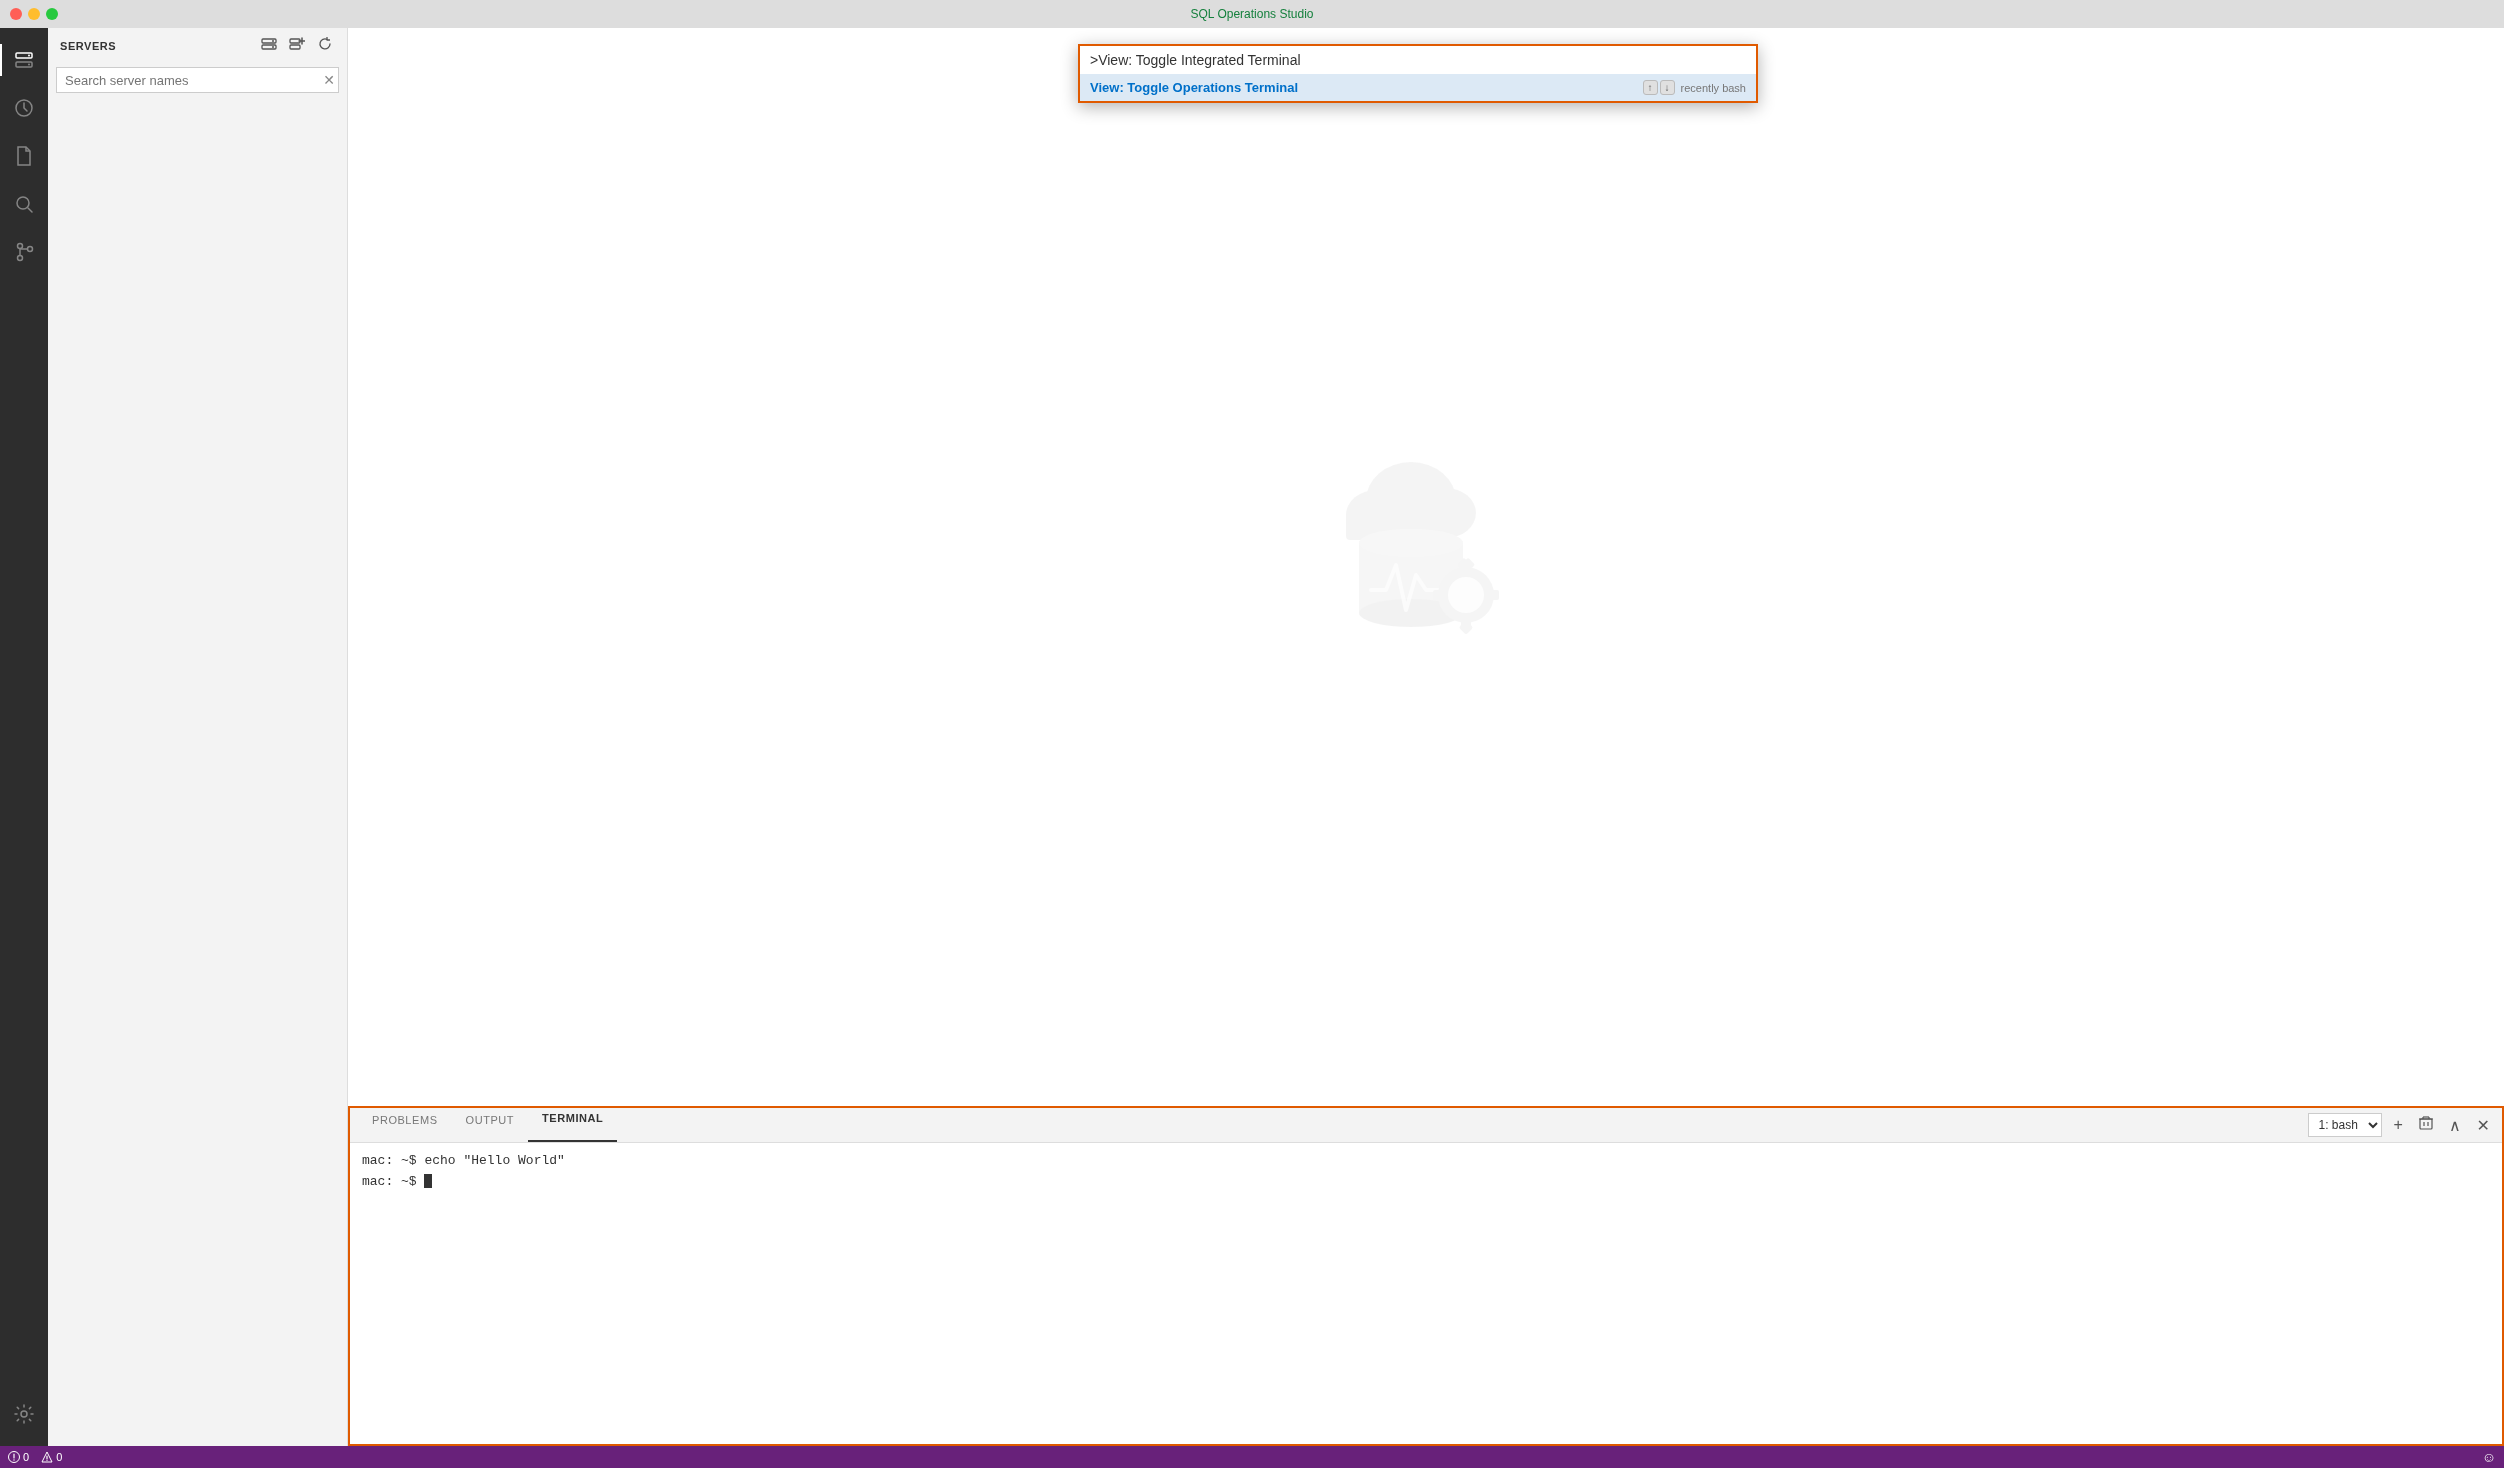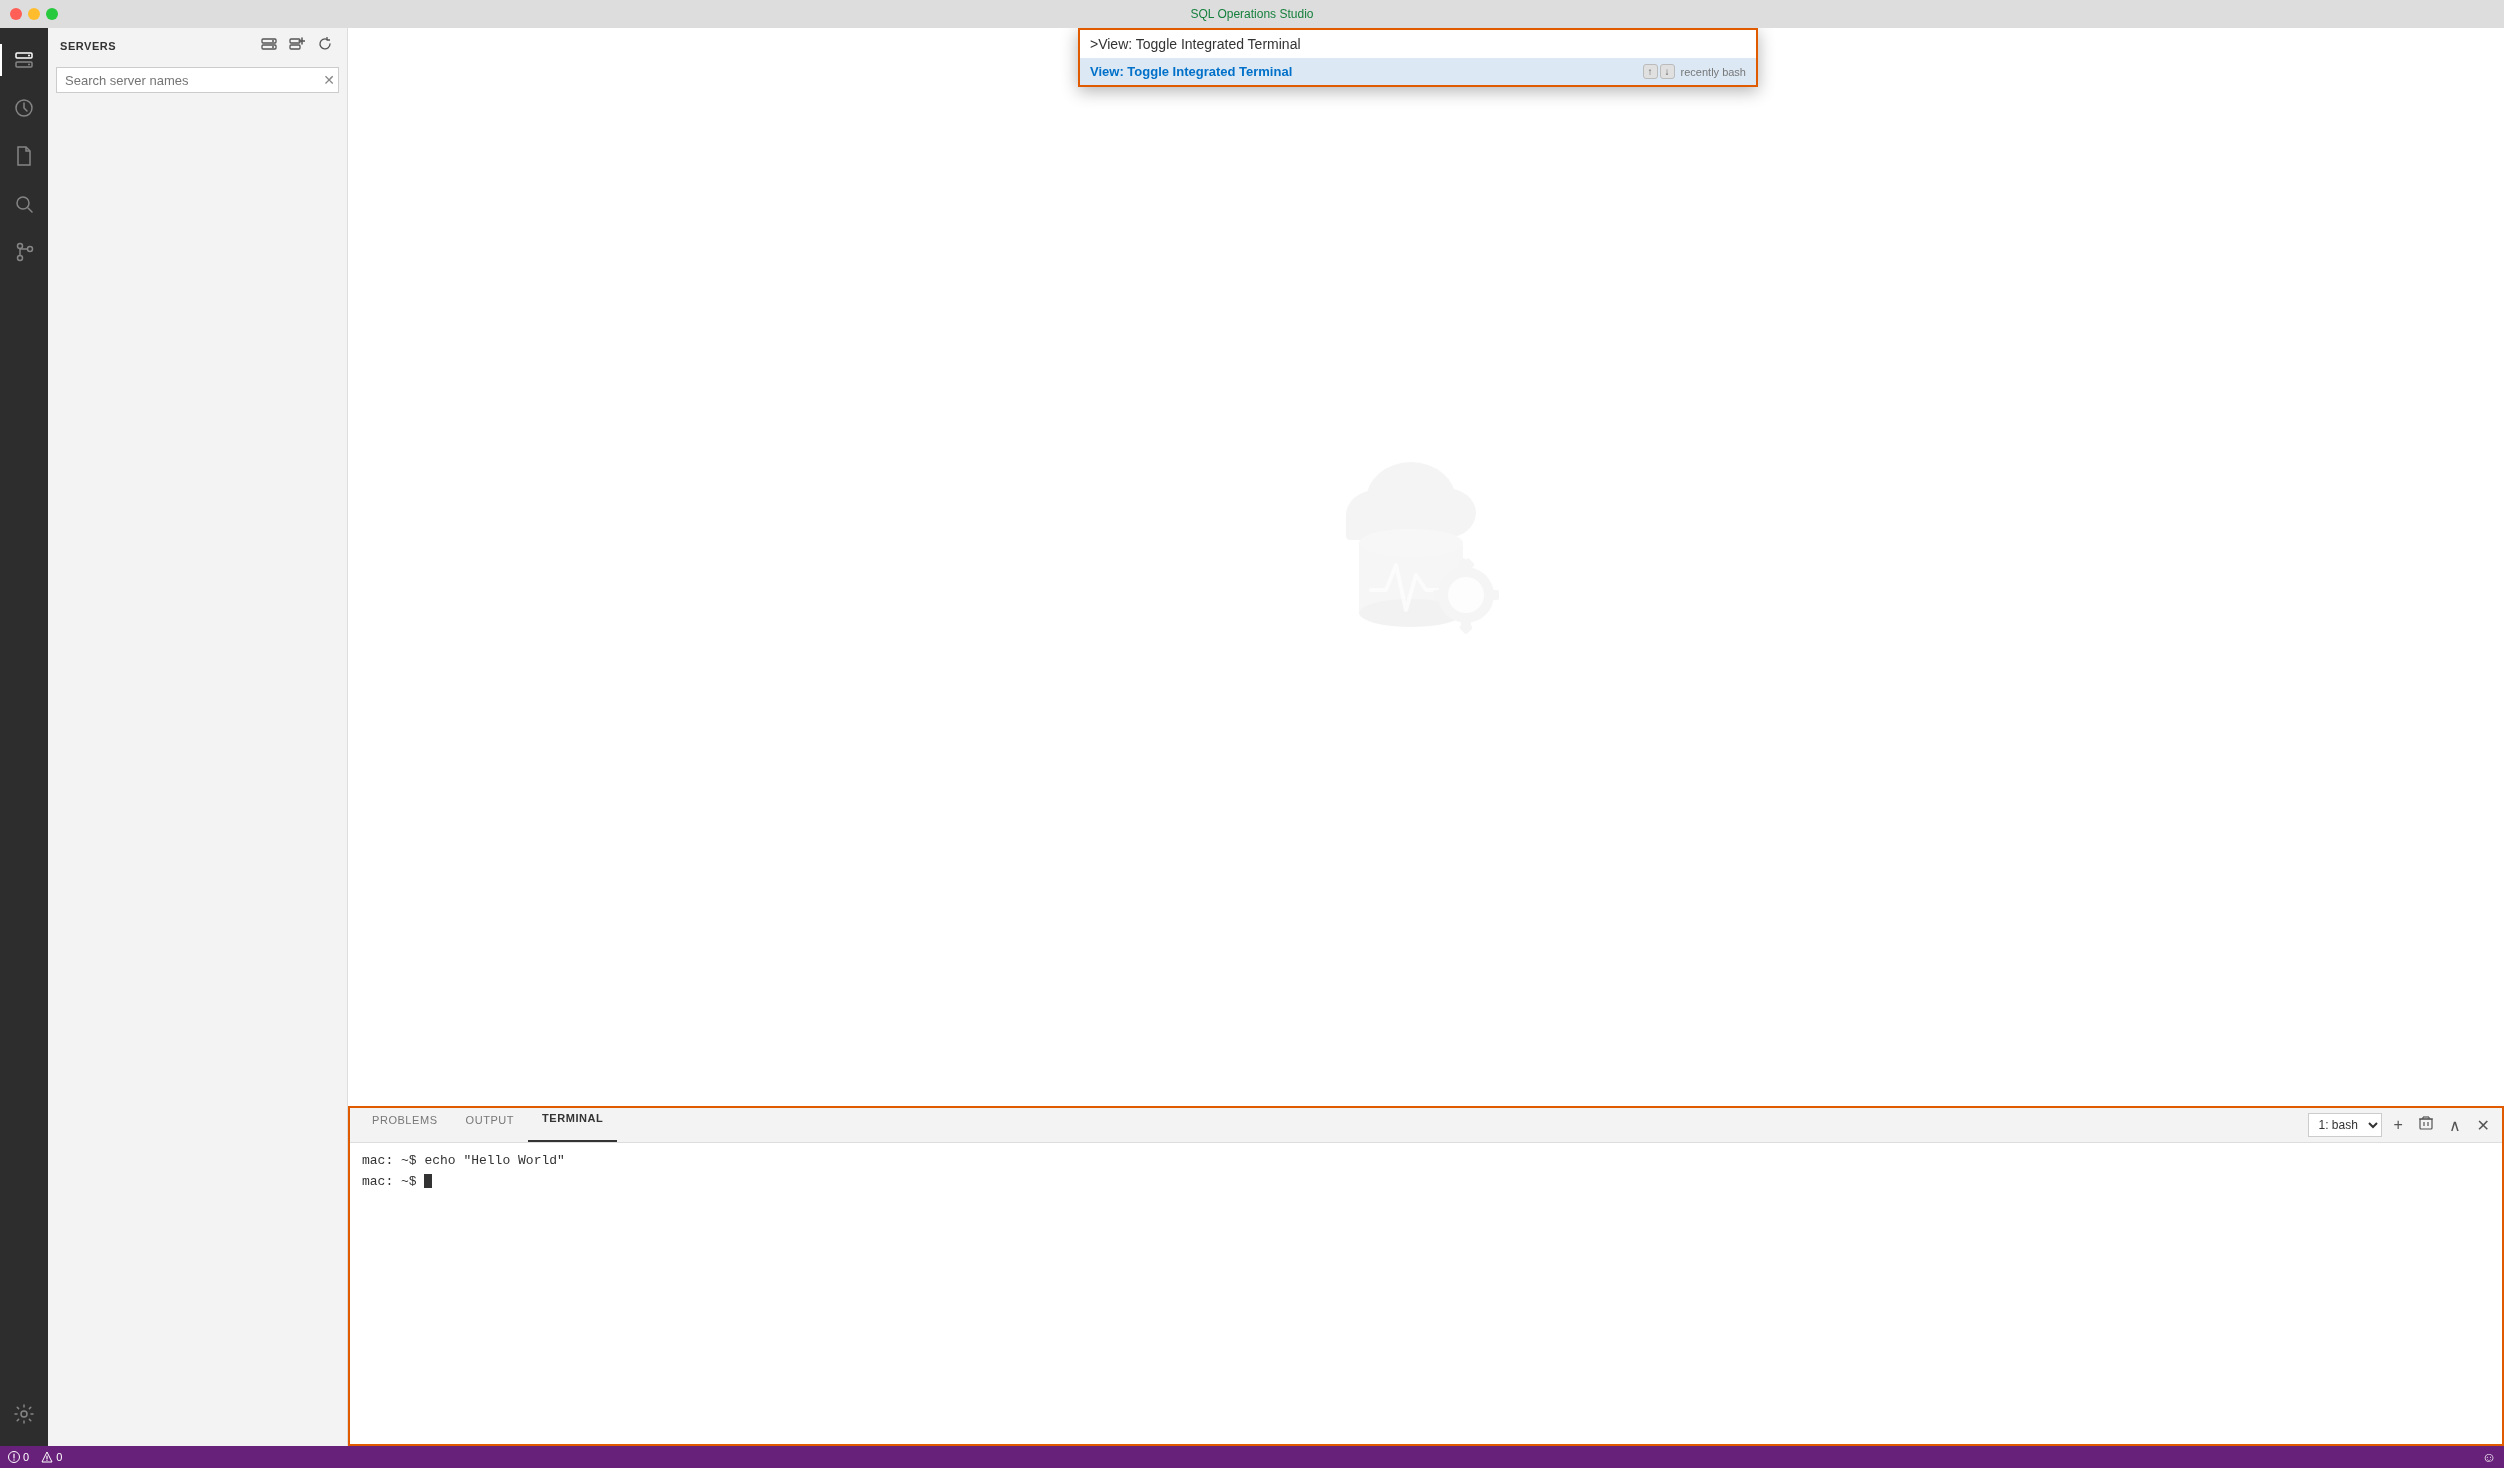--- a/index.html
+++ b/index.html
@@ -161,21 +161,21 @@
 
     
     .command-palette-overlay {
       position: absolute;
       top: 0;
       left: 0;
       right: 16px;
       display: flex;
       justify-content: center;
       z-index: 100;
-      padding-top: 0;
+      padding-top: 16px;
     }
     .command-palette {
       width: 680px;
       border: 2px solid #e05a00;
       background: #fff;
       box-shadow: 0 4px 16px rgba(0,0,0,0.3);
     }
     .command-input-wrapper {
       display: flex;
       align-items: center;
@@ -451,21 +451,21 @@
   </div>
 
   <div class="main-area">
 
     <div class="command-palette-overlay">
       <div class="command-palette">
         <div class="command-input-wrapper">
           <input class="command-input" type="text" value="&gt;View: Toggle Integrated Terminal" style="">
         </div>
         <div class="command-result">
-          <span class="command-result-text">View: Toggle Integrated Terminal</span>
+          <span class="command-result-text">View: Toggle Operations Terminal</span>
           <div class="command-result-right">
             <div class="kbd-group">
               <span class="kbd">↑</span>
               <span class="kbd">↓</span>
             </div>
             <span class="recently-used-badge">recently bash</span>
           </div>
         </div>
       </div>
     </div>

